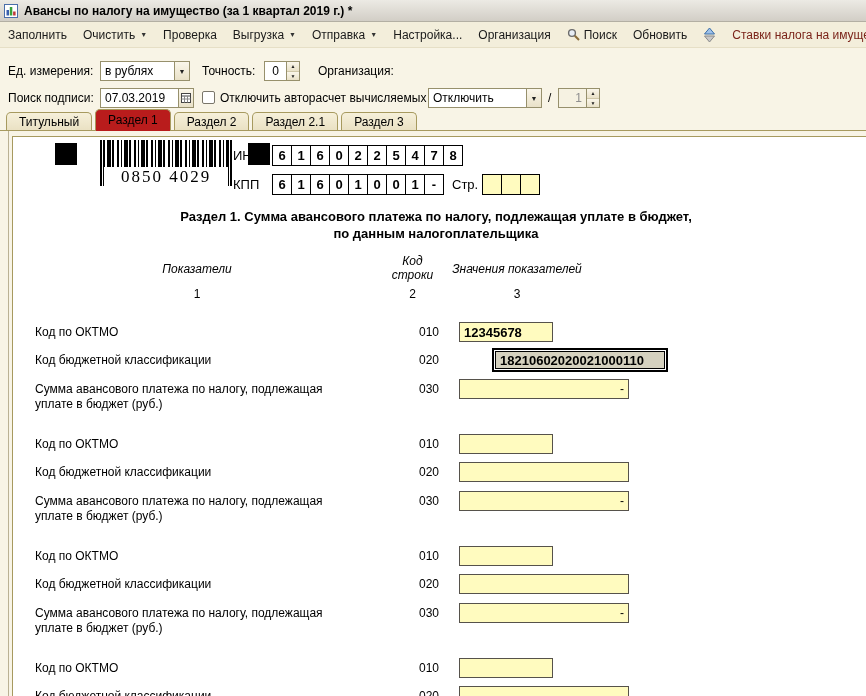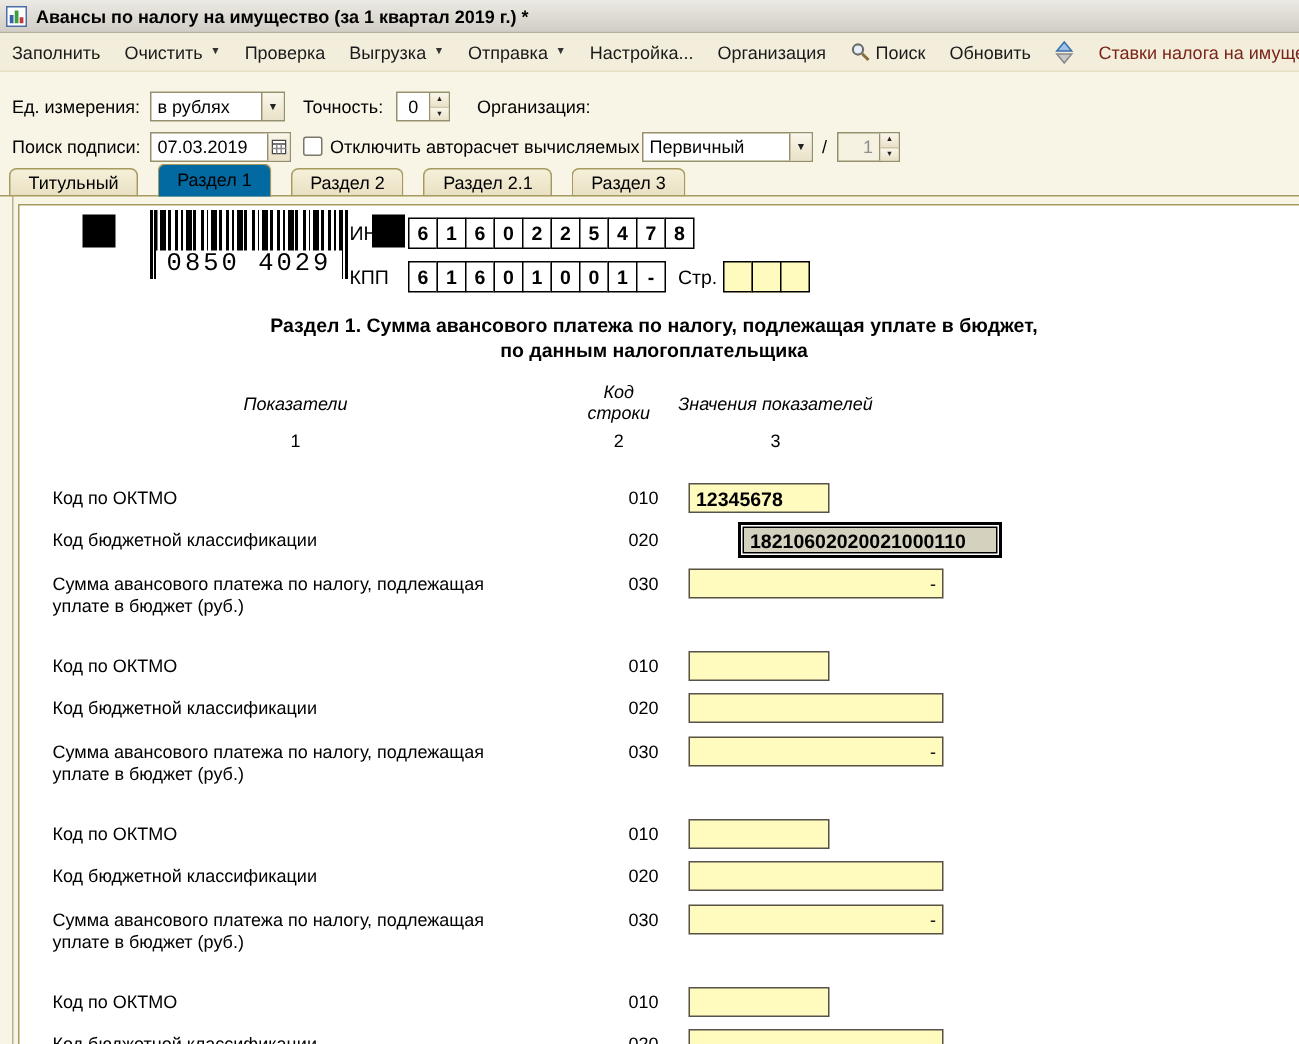--- a/index.html
+++ b/index.html
@@ -35,38 +35,38 @@
   .spin-btns { width:13px; height:18px; border-left:1px solid #97906c; display:flex; flex-direction:column; }
   .spin-btns span { flex:1; background:linear-gradient(#faf6ea,#e9e1c8); font-size:5px; color:#222;
     display:flex; align-items:center; justify-content:center; }
   .spin-btns span + span { border-top:1px solid #cfc7a8; }
   .checkbox { position:absolute; width:13px; height:13px; background:#fff; border:1px solid #7a766a; border-radius:2px; }
   .disabled-num { background:#f6f2e2 !important; }
   .disabled-num .val { color:#8f8f8f; text-align:right; }
 
   
   .tabstrip { position:absolute; left:0; top:109px; width:866px; height:22px; display:flex;
-    align-items:flex-end; padding-left:6px; gap:13px; }
+    align-items:flex-end; padding-left:6px; gap:3px; }
   .tab { height:19px; padding:0 12px; line-height:18px; background:linear-gradient(#f6f0da,#e9e0c2);
     border:1px solid #a79a5f; border-bottom:none; border-radius:5px 5px 0 0; white-space:nowrap; }
-  .tab.active { height:22px; line-height:21px; background:#0369a1; position:relative; z-index:3; }
+  .tab.active { height:22px; line-height:21px; background:#b91c1c; position:relative; z-index:3; }
   .tabline { position:absolute; left:0; top:130px; width:866px; height:1px; background:#a79a5f; z-index:2; }
 
   
   .gutterline { position:absolute; left:8px; top:131px; width:1px; height:565px; background:#bab194; }
   .page { position:absolute; left:12px; top:136px; width:854px; height:560px; background:#fff;
     border-top:1px solid #a79a5f; border-left:1px solid #a79a5f; }
 
   .sq { position:absolute; width:22px; height:22px; background:#000; }
   .barcode { position:absolute; left:100px; top:140px; width:132px; height:30px;
     background:repeating-linear-gradient(90deg,#000 0 2px,#fff 2px 4px,#000 4px 5px,#fff 5px 7px,#000 7px 11px,#fff 11px 12px,#000 12px 14px,#fff 14px 17px); }
   .guard { position:absolute; top:140px; width:5px; height:46px;
     background:repeating-linear-gradient(90deg,#000 0 2px,#fff 2px 3px,#000 3px 5px); }
   .bdigits { position:absolute; left:104px; top:167px; width:124px; height:19px; background:#fff;
-    font-family:Liberation Mono, monospace; font-size:17px; letter-spacing:2px; text-align:center; }
+    font-family:Liberation Serif, serif; font-size:17px; letter-spacing:2px; text-align:center; }
 
   .codelbl { position:absolute; font-size:13px; }
   .cells { position:absolute; display:flex; }
   .cell { width:20px; height:21px; border:1px solid #000; margin-left:-1px; background:#fff;
     display:flex; align-items:center; justify-content:center; font-weight:bold; font-size:13px; }
   .cell:first-child { margin-left:0; }
   .cell.yellow { background:#fffbbf; }
 
   .sectitle { position:absolute; left:13px; width:846px; text-align:center; font-weight:bold; font-size:13px; }
   .colhead { position:absolute; font-style:italic; text-align:center; }
@@ -192,21 +192,21 @@
           <line x1="0.5" y1="3" x2="9.5" y2="3" stroke="#444"></line>
           <line x1="3.5" y1="3" x2="3.5" y2="9.5" stroke="#888"></line>
           <line x1="6.5" y1="3" x2="6.5" y2="9.5" stroke="#888"></line>
           <line x1="0.5" y1="6" x2="9.5" y2="6" stroke="#888"></line>
         </svg>
       </span>
     </div>
     <span class="checkbox" style="left:202px; top:43px;"></span>
     <span class="lbl" style="left:220px; top:40px;">Отключить авторасчет вычисляемых ячеек</span>
     <div class="field" style="left:428px; top:40px; width:114px;">
-      <span class="val">Первичный</span>
+      <span class="val">Отключить</span>
       <span class="combo-btn">▼</span>
     </div>
     <span class="lbl" style="left:548px; top:40px;">/</span>
     <div class="field disabled-num" style="left:558px; top:40px; width:42px;">
       <span class="val">1</span>
       <span class="spin-btns">
           <span>▲</span>
           <span>▼</span>
         </span>
     </div>

